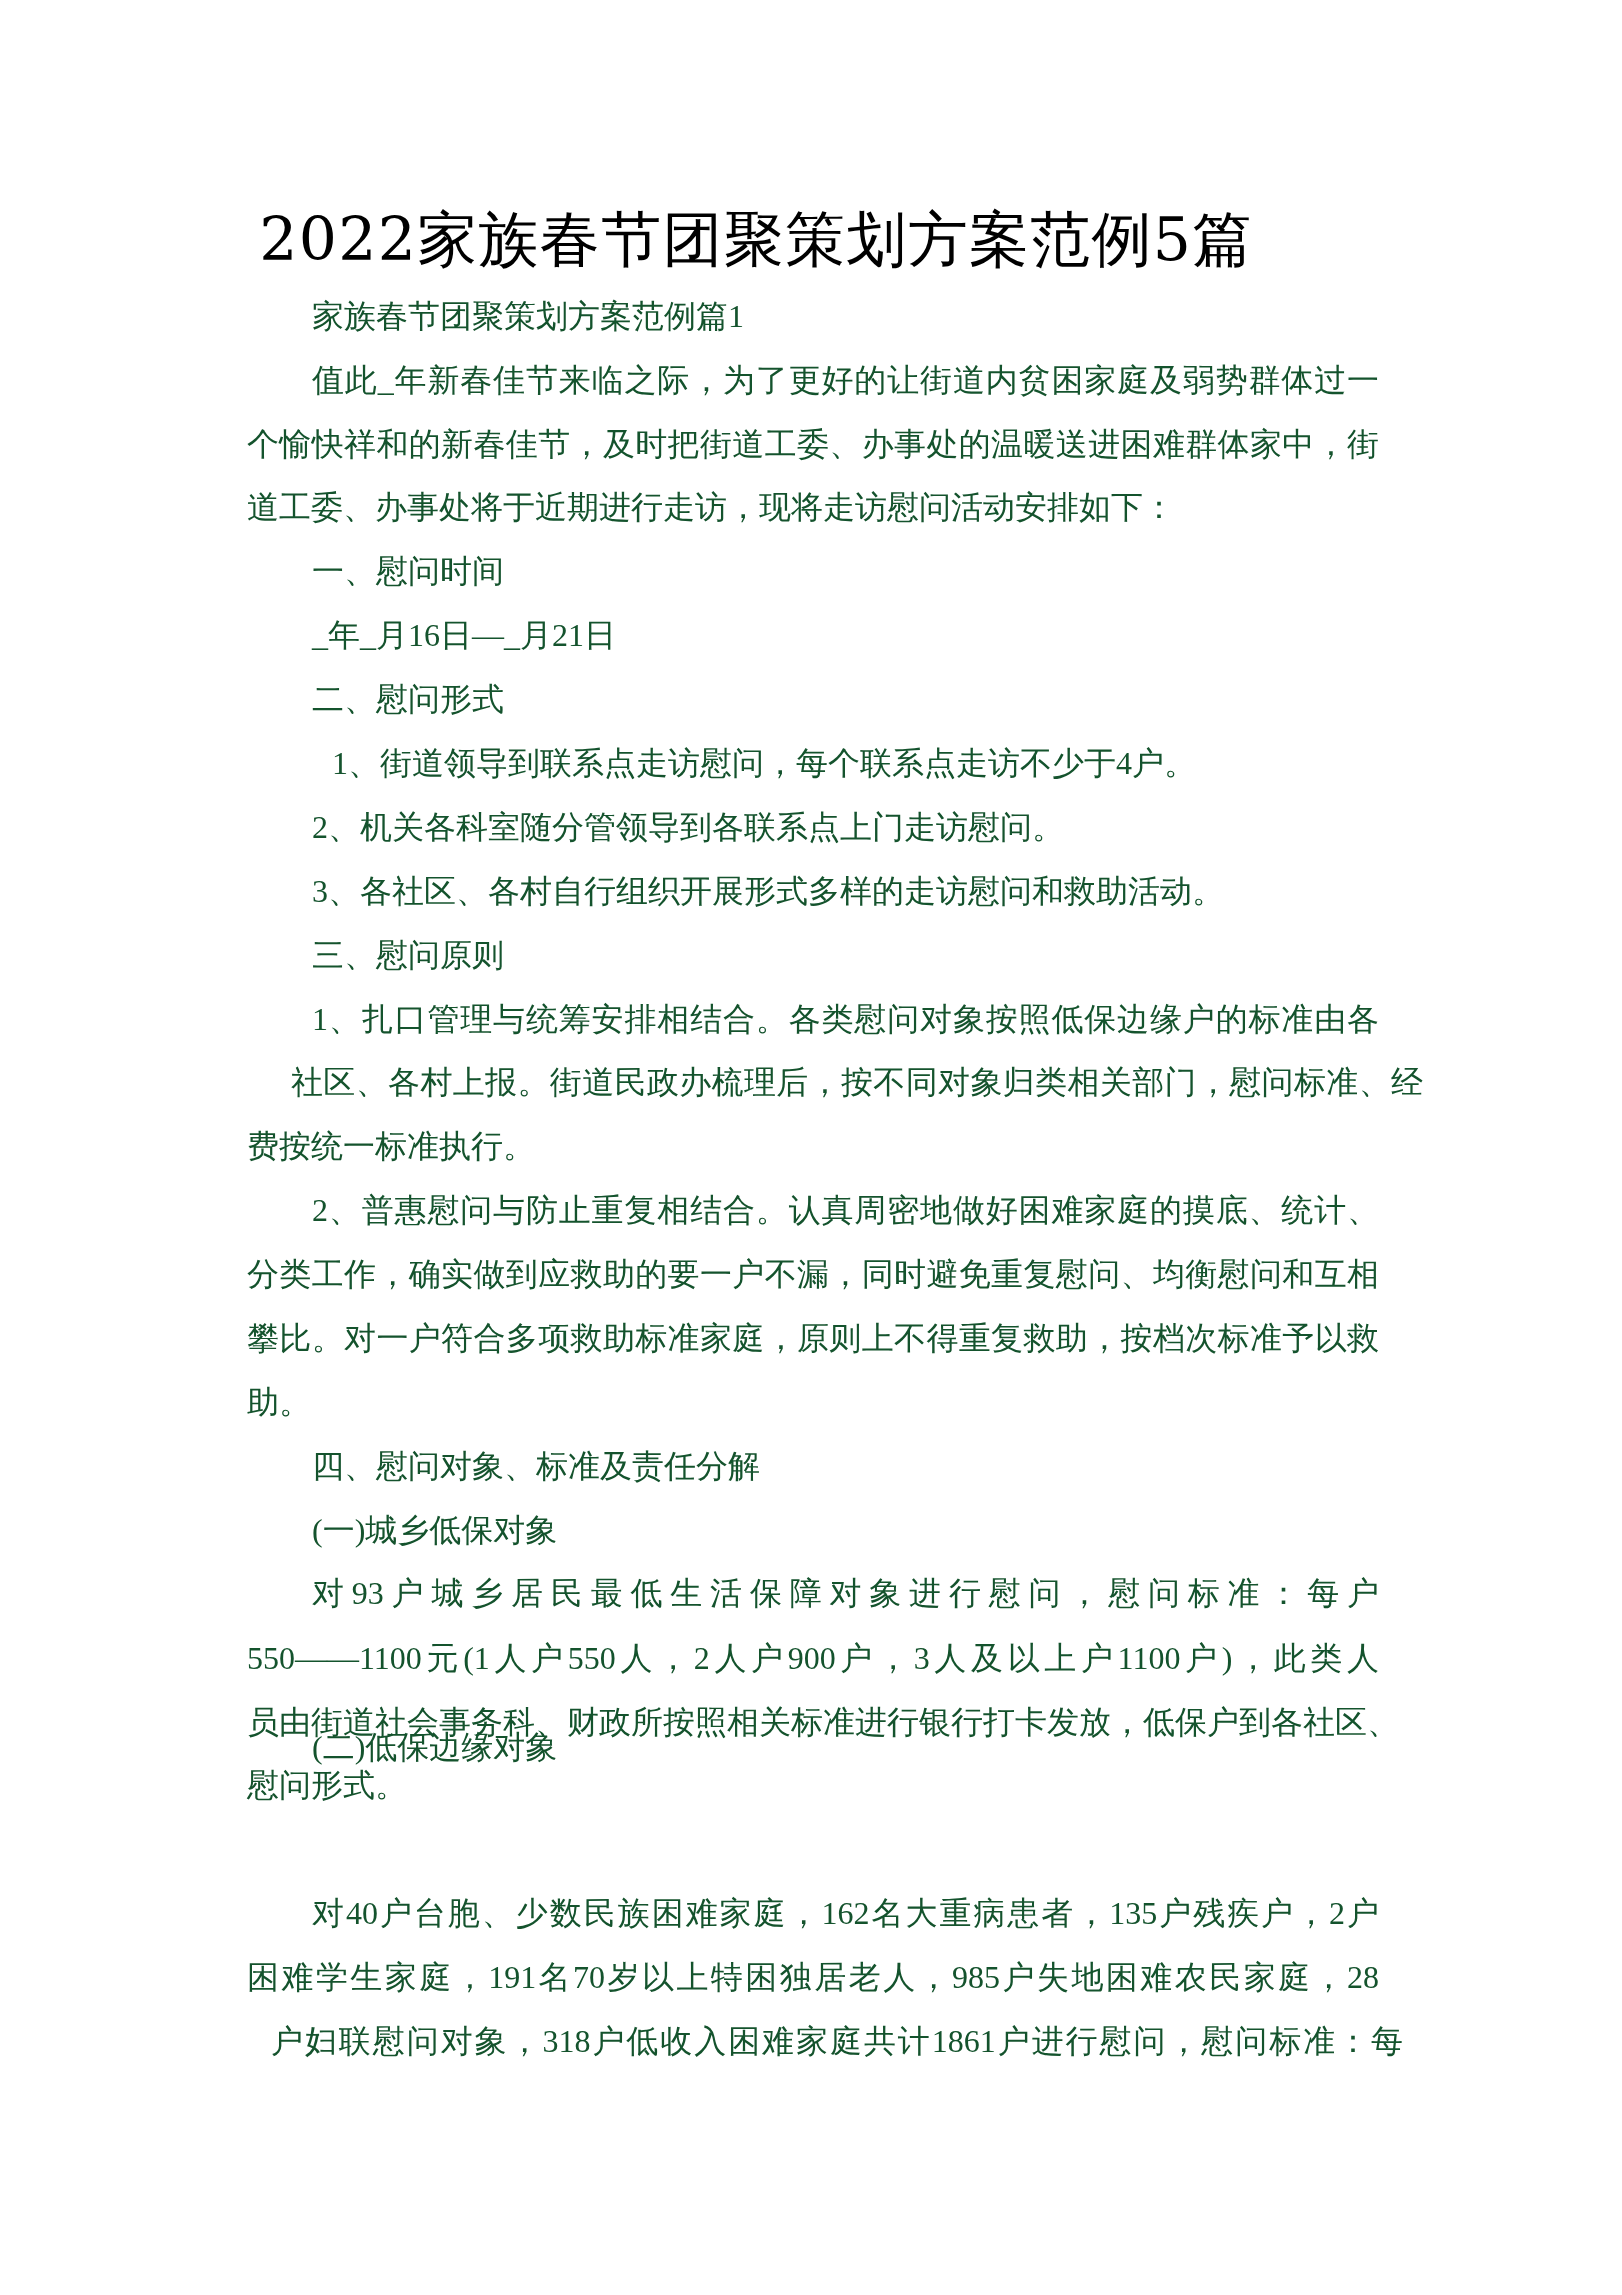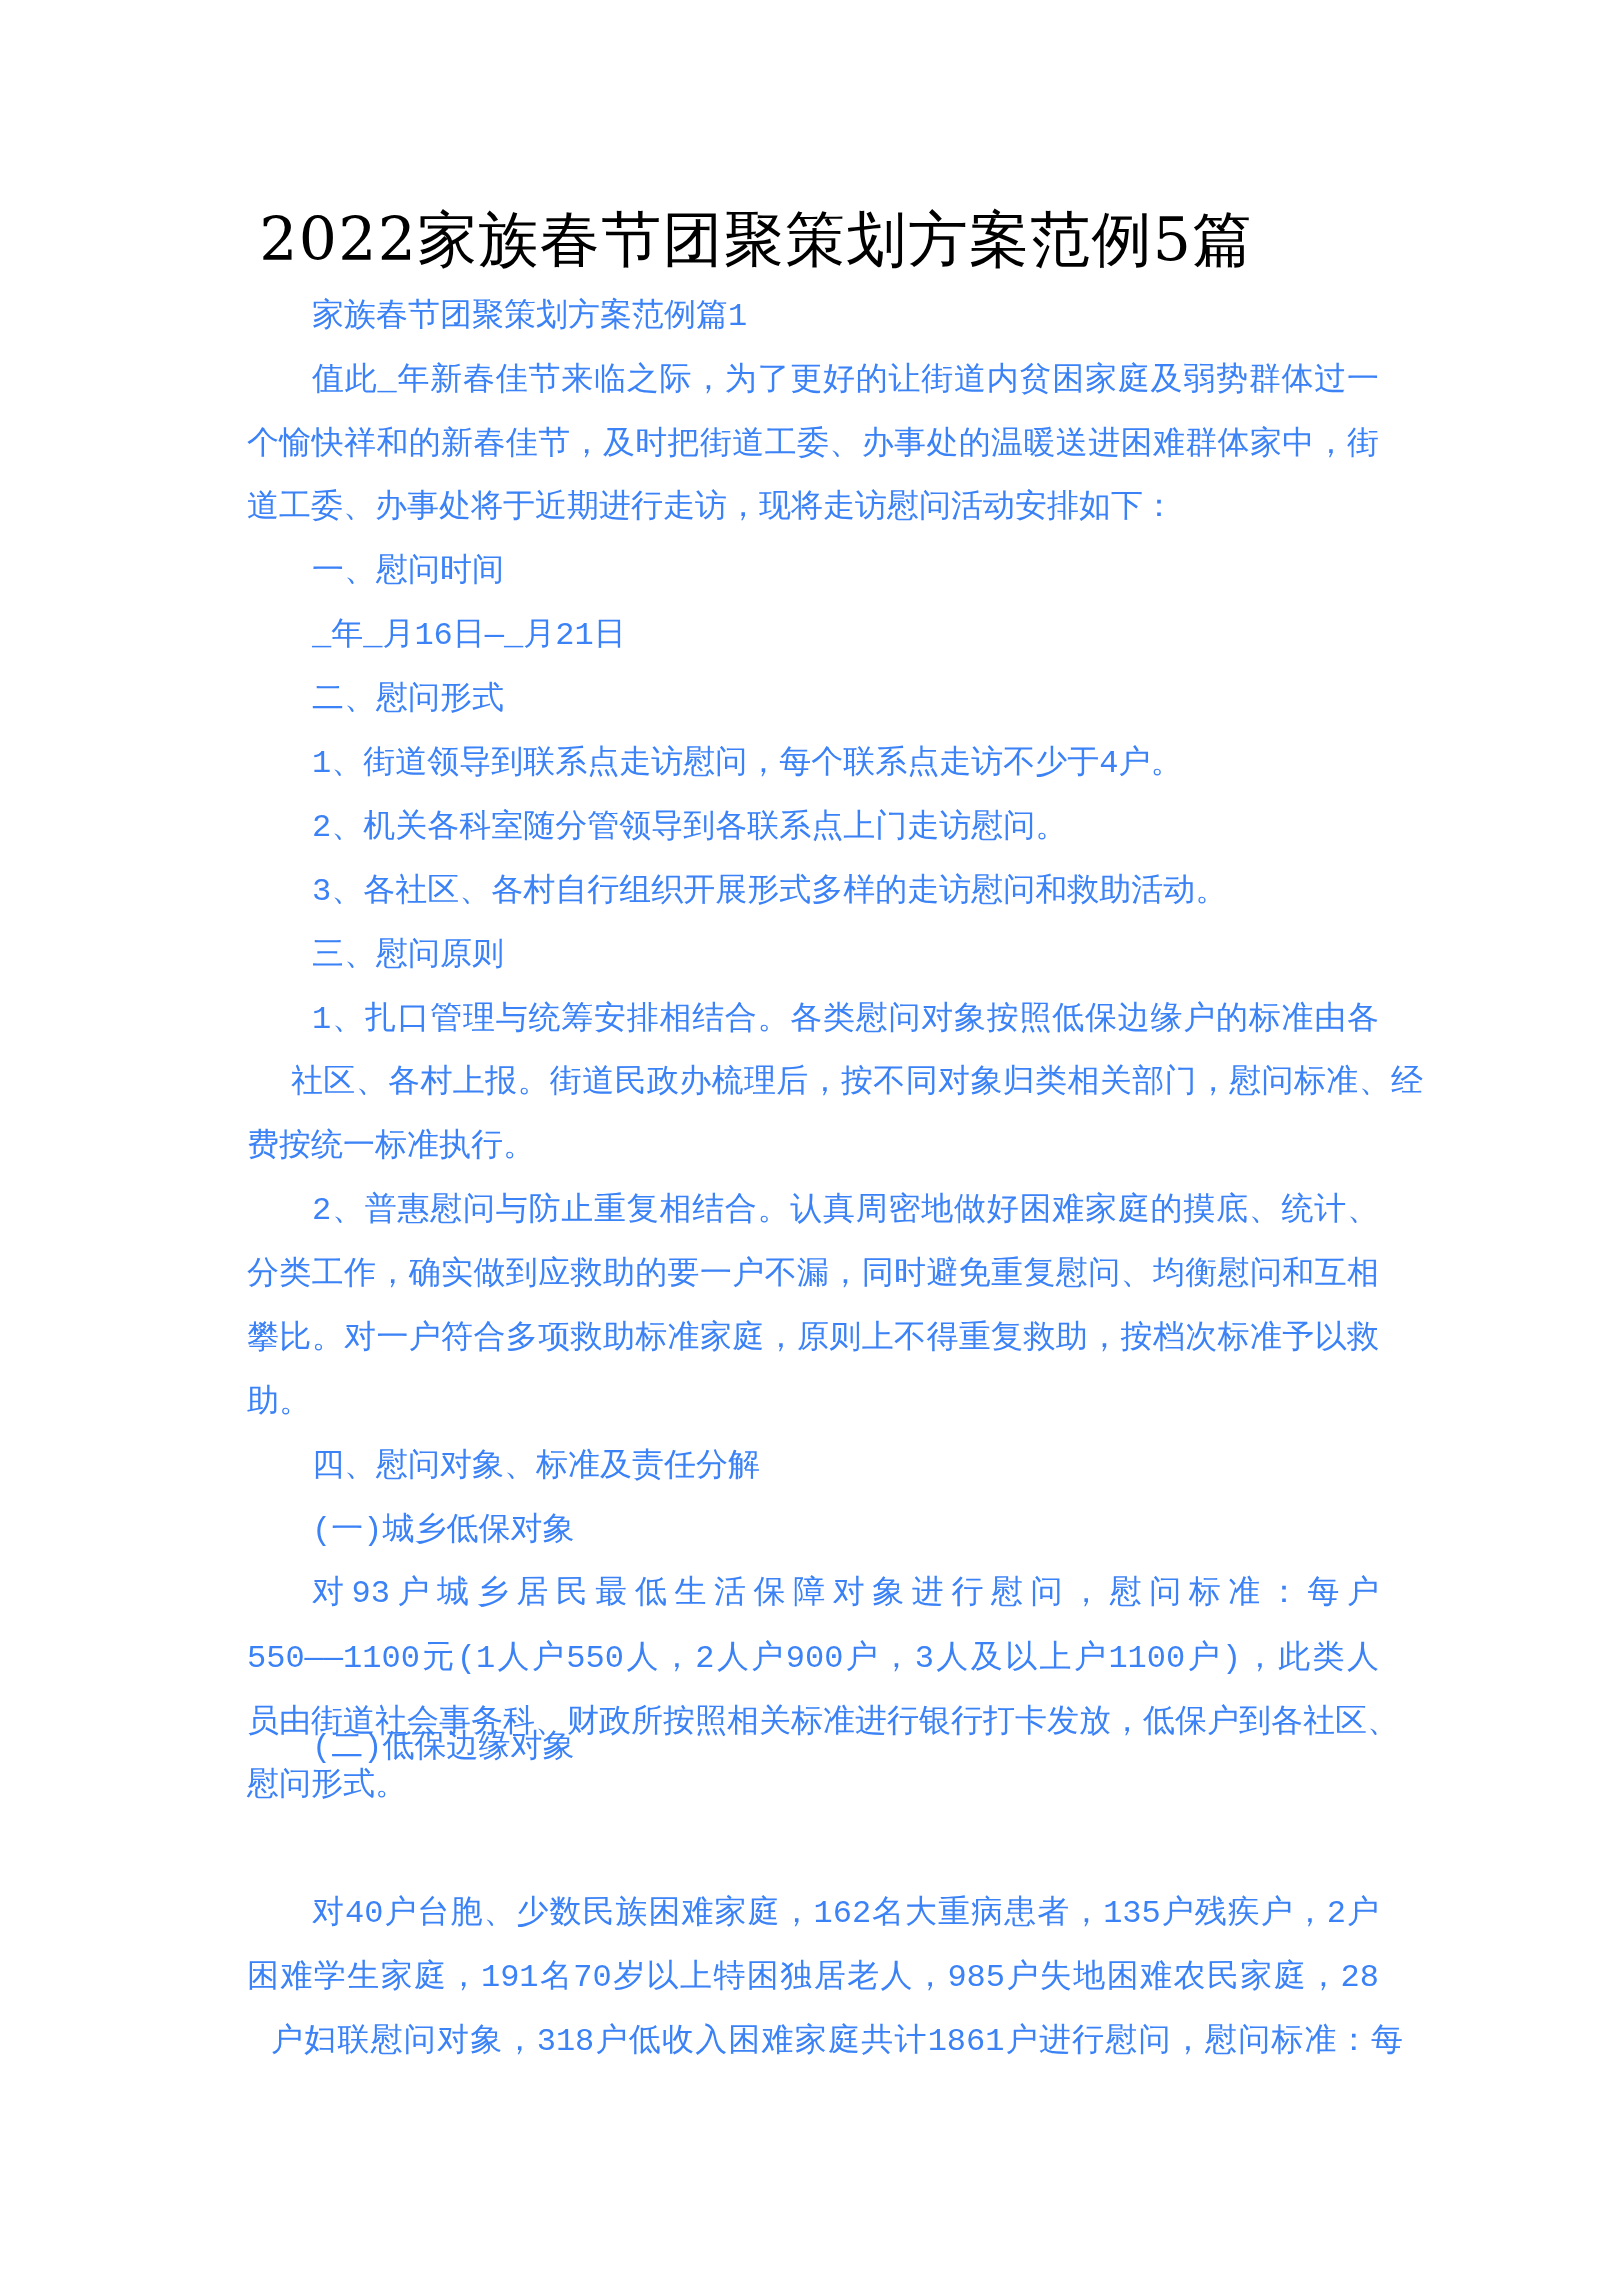--- a/index.html
+++ b/index.html
@@ -5,42 +5,42 @@
   html, body { margin: 0; padding: 0; background: #ffffff; }
   body { width: 1623px; height: 2295px; position: relative; overflow: hidden; }
   .page { position: absolute; left: 0; top: 0; width: 1623px; height: 2295px; background: #fff; color: #000; }
   .title {
     position: absolute; left: 0; width: 1513px; top: 200px;
     text-align: center; font-family: "DejaVu Serif", "Liberation Serif", serif;
     font-size: 60px; line-height: 79px; letter-spacing: 1.3px; color: #000;
   }
   .line {
     position: absolute; left: 247px; width: 1132px; height: 39px;
-    font-family: Liberation Mono, monospace;
-    font-size: 32px; line-height: 39px; color: #3b82f6; white-space: nowrap;
+    font-family: Liberation Serif, serif;
+    font-size: 32px; line-height: 39px; color: #14532d; white-space: nowrap;
   }
   .line.indent { left: 312px; width: 1067px; }
   .line.full { text-align: justify; text-align-last: justify; }
 </style>
 </head>
 <body>
 
 <div class="page">
   <div class="title">2022家族春节团聚策划方案范例5篇</div>
 
   <div class="line indent" style="top:297px">家族春节团聚策划方案范例篇1</div>
 
   <div id="lines">
       <div class="line indent full" style="top: 361px;">值此_年新春佳节来临之际，为了更好的让街道内贫困家庭及弱势群体过一</div>
       <div class="line full" style="top: 425px;">个愉快祥和的新春佳节，及时把街道工委、办事处的温暖送进困难群体家中，街</div>
       <div class="line" style="top: 488px;">道工委、办事处将于近期进行走访，现将走访慰问活动安排如下：</div>
       <div class="line indent" style="top: 552px;">一、慰问时间</div>
       <div class="line indent" style="top: 616px;">_年_月16日—_月21日</div>
       <div class="line indent" style="top: 680px;">二、慰问形式</div>
-      <div class="line indent" style="top: 744px;">1、街道领导到联系点走访慰问，每个联系点走访不少于4户。</div>
+      <div class="line indent" style="top: 744px; margin-left: 20px;">1、街道领导到联系点走访慰问，每个联系点走访不少于4户。</div>
       <div class="line indent" style="top: 808px;">2、机关各科室随分管领导到各联系点上门走访慰问。</div>
       <div class="line indent" style="top: 872px;">3、各社区、各村自行组织开展形式多样的走访慰问和救助活动。</div>
       <div class="line indent" style="top: 936px;">三、慰问原则</div>
       <div class="line indent full" style="top: 1000px;">1、扎口管理与统筹安排相结合。各类慰问对象按照低保边缘户的标准由各</div>
       <div class="line full" style="top: 1063px; margin-left: 44px;">社区、各村上报。街道民政办梳理后，按不同对象归类相关部门，慰问标准、经</div>
       <div class="line" style="top: 1127px;">费按统一标准执行。</div>
       <div class="line indent full" style="top: 1191px;">2、普惠慰问与防止重复相结合。认真周密地做好困难家庭的摸底、统计、</div>
       <div class="line full" style="top: 1255px;">分类工作，确实做到应救助的要一户不漏，同时避免重复慰问、均衡慰问和互相</div>
       <div class="line full" style="top: 1319px;">攀比。对一户符合多项救助标准家庭，原则上不得重复救助，按档次标准予以救</div>
       <div class="line" style="top: 1383px;">助。</div>

